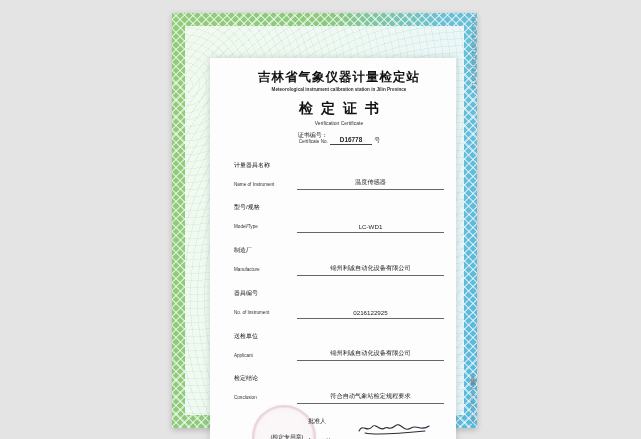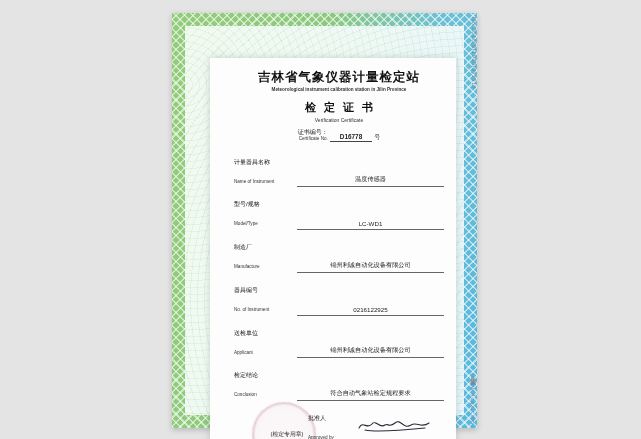--- a/index.html
+++ b/index.html
@@ -30,21 +30,21 @@
   
   .panel {
     position:absolute; left:25px; top:32px; width:246px; height:389px;
     background:#fdfdfe; color:#1d1d1f;
     box-shadow:0 0 7px rgba(110,135,125,.35);
     padding:11px 12px 5px 24px;
   }
   .center { text-align:center; }
   .station-cn { font-size:12.5px; font-weight:bold; letter-spacing:1px; color:#111; }
   .station-en { font-size:4.6px; font-weight:bold; color:#333; margin-top:1px; }
-  .title-cn   { font-size:11px; font-weight:bold; letter-spacing:8px; margin-top:8px; color:#111; text-indent:8px;}
+  .title-cn   { font-size:14px; font-weight:bold; letter-spacing:8px; margin-top:8px; color:#111; text-indent:8px;}
   .title-en   { font-size:5px; color:#333; margin-top:2px; }
   .certno { margin-top:6px; font-size:6px; display:flex; justify-content:center; align-items:flex-end; gap:2px;}
   .certno .lbl { line-height:1.2; text-align:right; }
   .certno .lbl .en { font-size:4.6px; color:#333; display:block; }
   .certno .val { font-size:6.4px; font-weight:bold; border-bottom:1px solid #444; padding:0 10px 1px; }
   
   .fields { margin-top:8px; }
   .frow { display:flex; align-items:flex-end; margin-bottom:5px; }
   .flabel { width:63px; flex:none; line-height:1.18; }
   .flabel .cn { font-size:6px; color:#111; }

